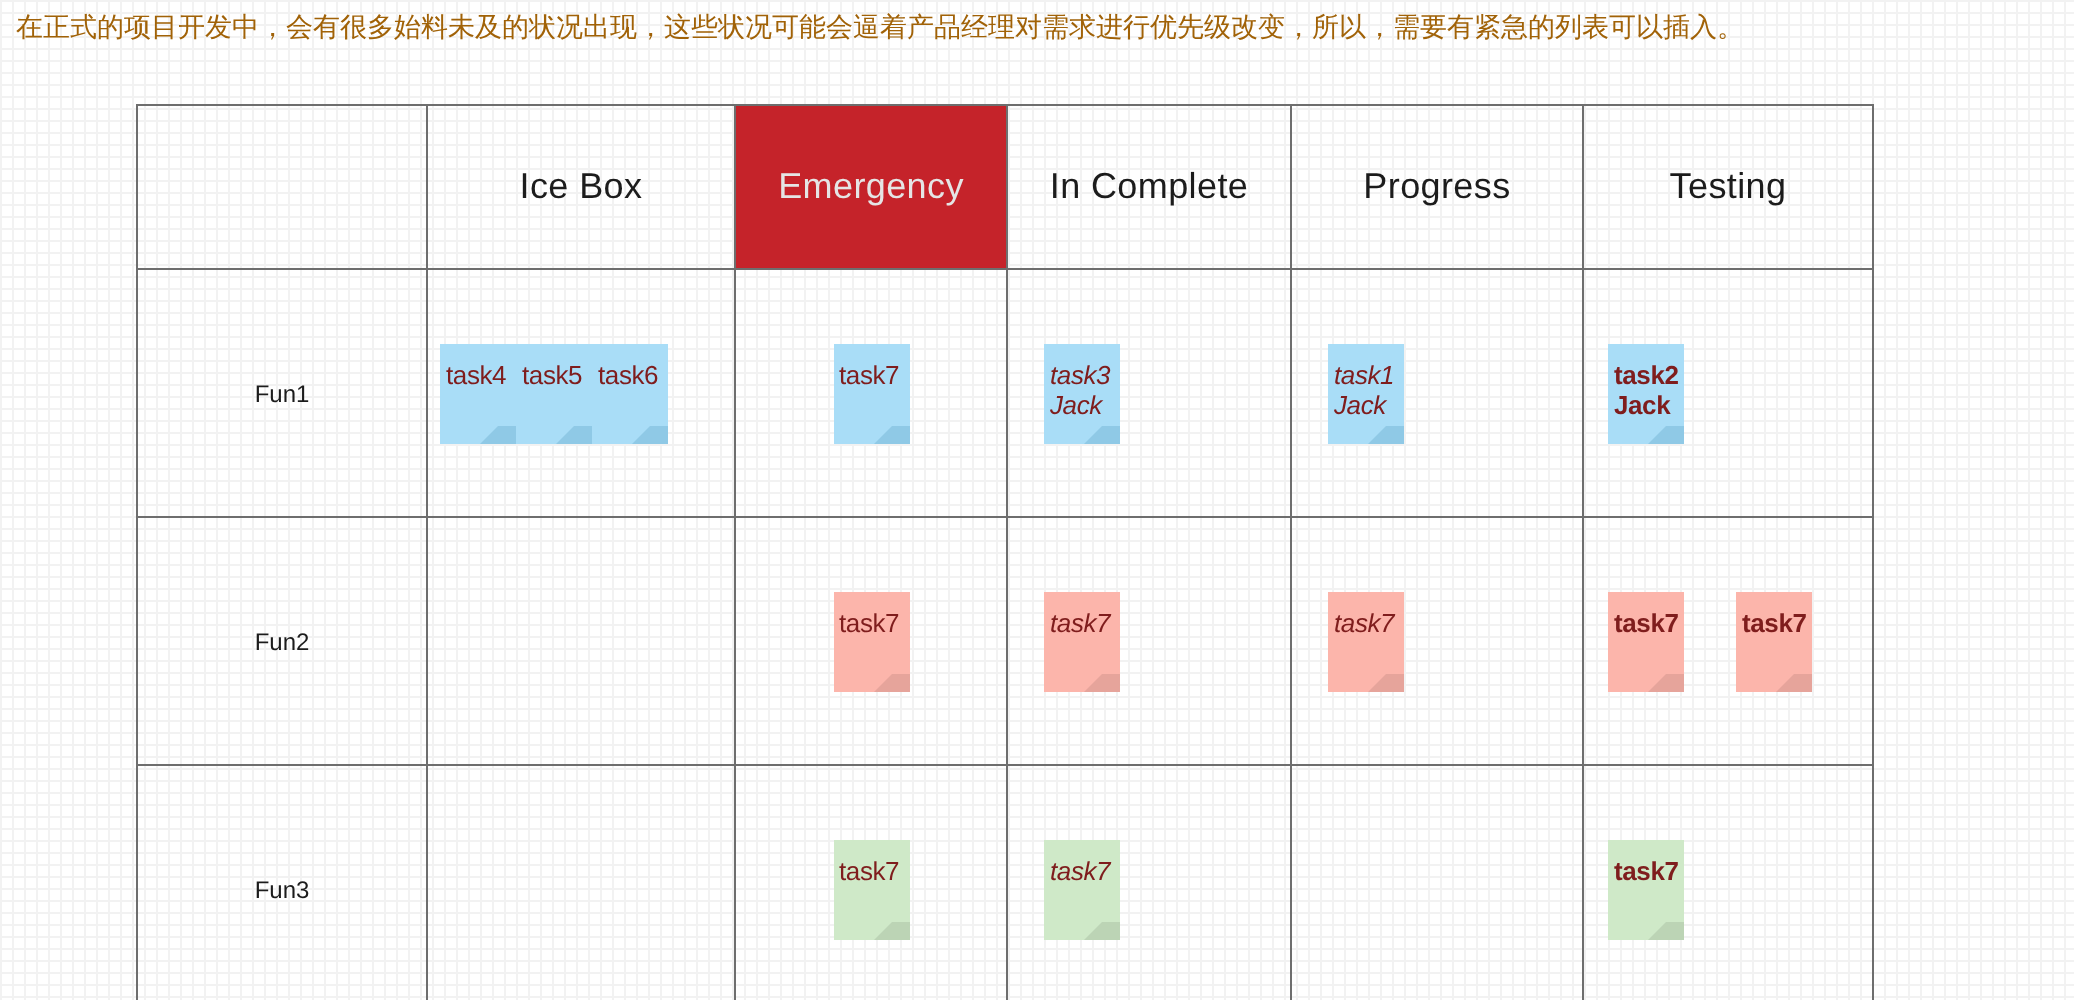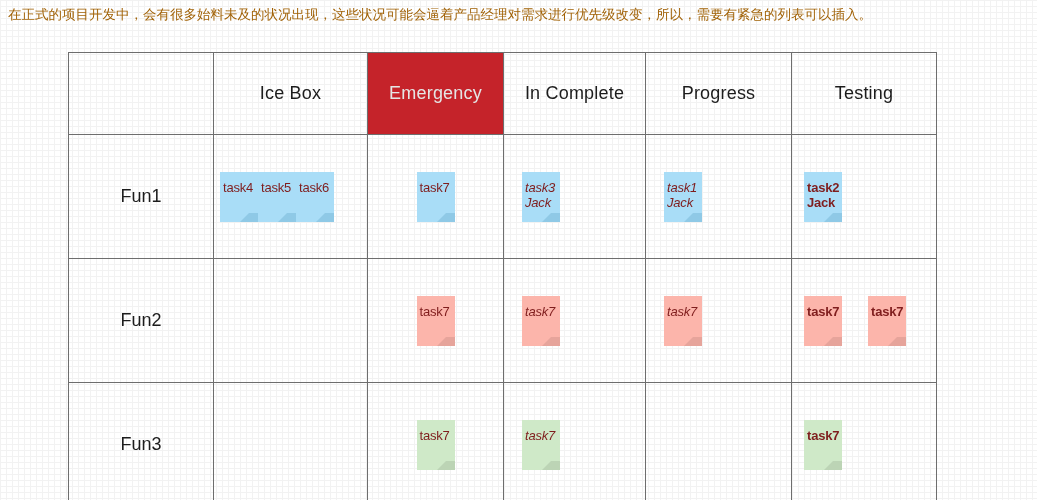--- a/index.html
+++ b/index.html
@@ -68,21 +68,21 @@
   .hdr-cell.emergency {
     background-color: #c5232a;
     color: #e5e5e5;
   }
 
   .body-row { height: 78px; }
   .body-row.short { height: 69px; }
 
   .row-label {
     text-align: center;
-    font-size: 18px;
+    font-size: 12px;
     color: #1c1c1c;
   }
 
   .cell-inner {
     display: flex;
     align-items: center;
     height: 78px;
     width: 100%;
     box-sizing: border-box;
   }

